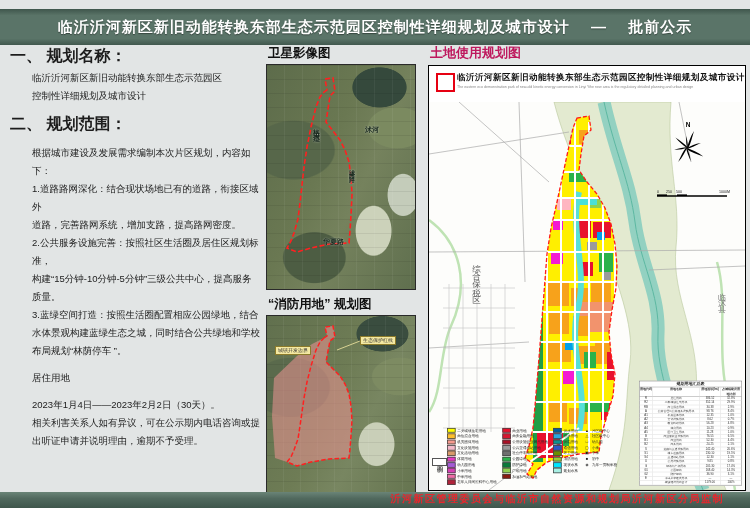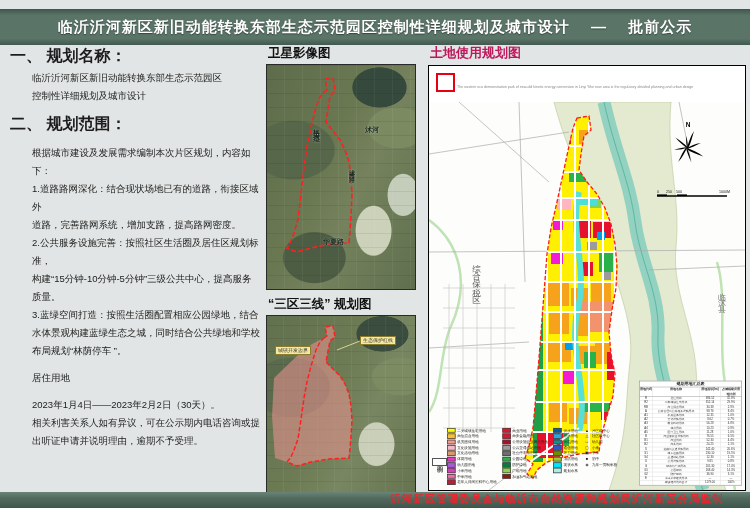--- a/index.html
+++ b/index.html
@@ -144,39 +144,40 @@
     <div class="satbox sat1">
       <svg viewBox="0 0 148 224" width="148" height="224">
         <path d="M57,27 L60,25 L58,14 L66,13 L68,26 L63,31 L61,44 L59,57 L66,66 L73,75 L78,85 L82,97 L84,112 L85,130 L84,150 L83,166 L82,178 L62,179 L44,183 L30,187 L20,183 L24,176 L27,168 L31,154 L33,138 L35,120 L37,102 L40,82 L44,62 L49,42 L53,32 Z" fill="none" stroke="#ff2020" stroke-width="1.6" stroke-dasharray="5 2.4"></path>
       </svg>
       <div class="satlabel vtext" style="left:44px;top:58px;">格力大道</div>
       <div class="satlabel" style="left:98px;top:60px;">沭河</div>
       <div class="satlabel vtext" style="left:80px;top:100px;font-size:6px;">沭河西路</div>
       <div class="satlabel" style="left:56px;top:172px;">华夏路</div>
     </div>
 
-    <div class="maplabel" style="margin-top:6px;">“三区三线” 规划图</div>
+    <div class="maplabel" style="margin-top:6px;">“消防用地” 规划图</div>
 
     <div class="satbox sat2">
       <svg viewBox="0 0 148 178" width="148" height="178">
         <path d="M57,22 L60,20 L58,11 L66,10 L68,21 L63,25 L61,35 L59,46 L66,53 L73,60 L78,68 L82,78 L84,90 L85,104 L84,120 L83,133 L82,142 L62,143 L44,146 L30,150 L20,146 L8,142 L5,100 L7,62 L30,40 L45,28 Z" fill="rgba(236,148,148,0.55)" stroke="none"></path>
         <path d="M57,22 L60,20 L58,11 L66,10 L68,21 L63,25 L61,35 L59,46 L66,53 L73,60 L78,68 L82,78 L84,90 L85,104 L84,120 L83,133 L82,142 L62,143 L44,146 L30,150 L20,146 L24,141 L27,134 L31,123 L33,110 L35,96 L37,82 L40,66 L44,50 L49,34 L53,26 Z" fill="none" stroke="#ff2020" stroke-width="1.5" stroke-dasharray="4.5 2.2"></path>
         <line x1="93" y1="25" x2="70" y2="34" stroke="#f4e9a2" stroke-width="0.8"></line>
       </svg>
       <div class="ylabel" style="left:8px;top:30px;">城镇开发边界</div>
       <div class="ylabel" style="left:93px;top:20px;">生态保护红线</div>
     </div>
   </div>
 
   <div class="rightcol">
     <div class="panel-title">土地使用规划图</div>
 
     <div class="mapframe">
       <div class="mf-titleband">
         <div class="mf-logo"></div>
+        <div class="mf-title">临沂沂河新区新旧动能转换东部生态示范园区控制性详细规划及城市设计</div>
         <div class="mf-sub">The eastern eco demonstration park of new-old kinetic energy conversion in Linyi Yihe new area is the regulatory detailed planning and urban design</div>
       </div>
 
       <div class="mapcanvas">
         <svg viewBox="0 0 316 388" width="316" height="388">
           <defs>
             <clipPath id="plan">
               <path d="M148,16 L160,14 L162,28 L155,34 L152,52 L150,68 L158,80 L168,92 L176,106 L182,122 L186,142 L188,164 L187,186 L183,208 L180,230 L182,252 L186,272 L184,294 L178,314 L172,334 L170,350 L150,352 L132,356 L118,360 L108,368 L104,376 L98,372 L104,362 L96,356 L100,344 L104,326 L106,304 L108,280 L110,256 L112,230 L114,204 L116,178 L118,152 L122,126 L128,100 L134,72 L140,44 L144,26 Z"></path>
             </clipPath>
             <g id="blade">

